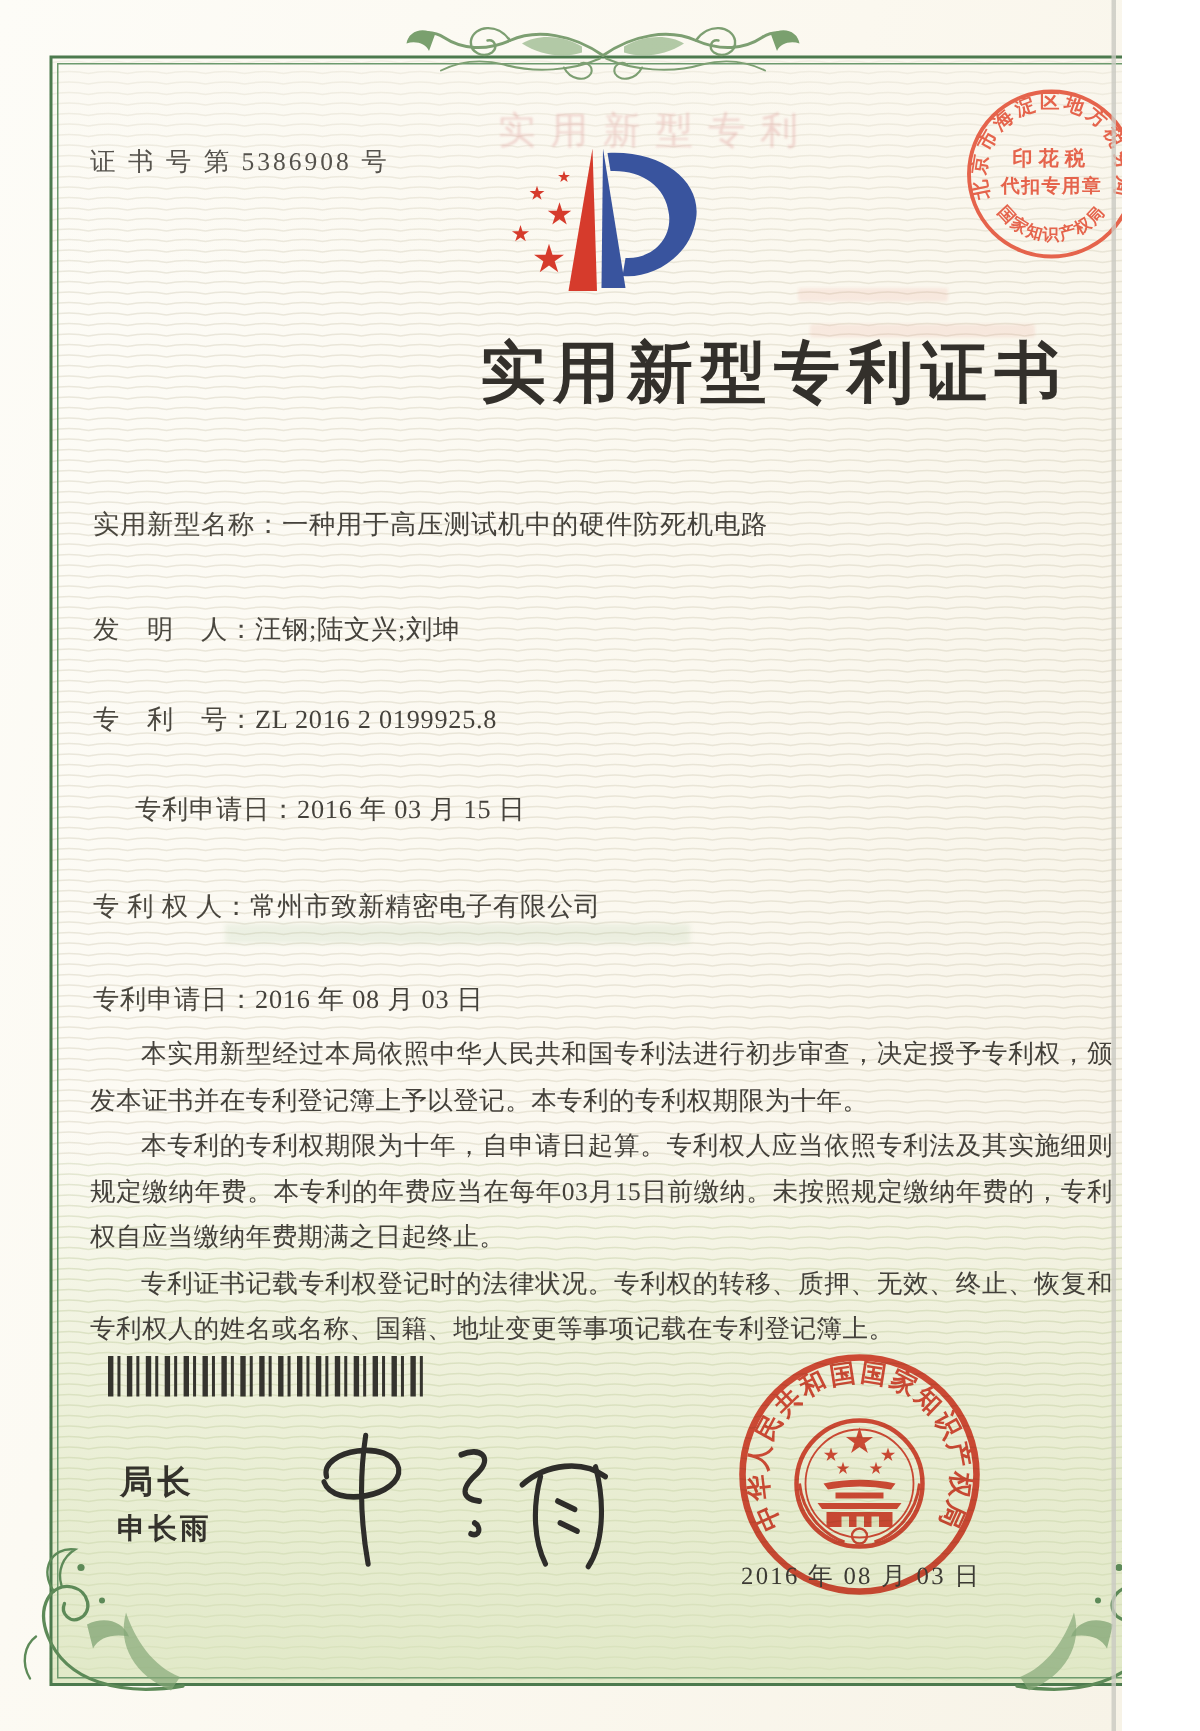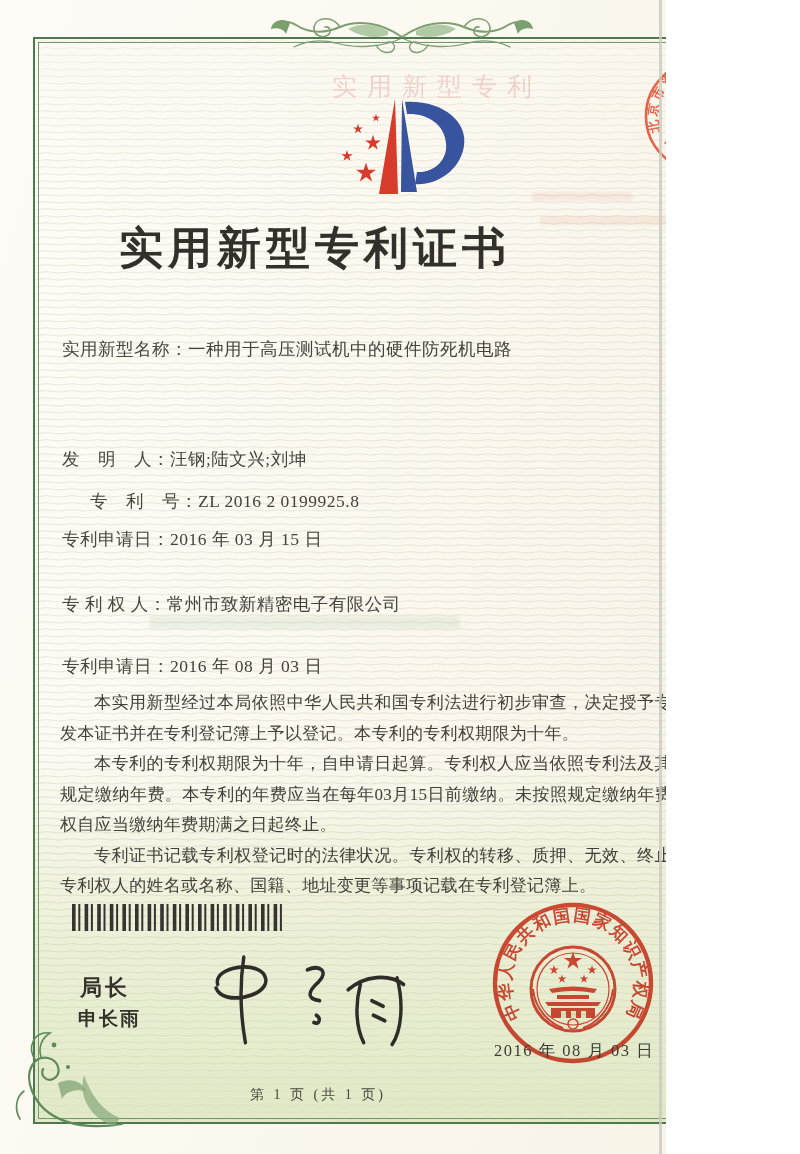--- a/index.html
+++ b/index.html
@@ -1,17 +1,17 @@
 <!DOCTYPE html>
 <html><head>
 <meta charset="utf-8">
 <style>
   html,body{margin:0;padding:0;background:#ffffff;}
   .page{
-    position:relative;width:666px;height:1154px;overflow:hidden;
+    position:relative;width:748px;height:1154px;overflow:hidden;
     background:linear-gradient(105deg,#fdfcf7 0%,#fbf8ef 55%,#f7f3e7 100%);
     font-family:"Liberation Serif","DejaVu Serif",serif;
     color:#403d37;
   }
   .frame-bg{position:absolute;left:33px;top:37px;width:744px;height:1087px;overflow:hidden;z-index:0;}
   .frame-bg svg{position:absolute;left:0;top:0;}
   .tint{position:absolute;inset:0;z-index:1;
     background:linear-gradient(180deg,rgba(250,247,238,0.45) 0%,rgba(250,247,238,0) 14%,
       rgba(228,235,205,0) 66%,rgba(225,233,198,0.55) 82%,rgba(222,231,195,0.9) 100%);}
   .frame-outer{position:absolute;left:33px;top:37px;width:744px;height:1087px;
@@ -20,21 +20,21 @@
     border:1px solid #6d9a6e;box-sizing:border-box;z-index:3;}
   .edge-shadow{position:absolute;right:4px;top:0;width:3px;height:1154px;background:#c9c9c2;opacity:.8;z-index:8;}
 
   .ghost-title{position:absolute;left:332px;top:70px;z-index:2;
     font-size:25px;letter-spacing:10px;color:#d98f8c;opacity:.34;filter:blur(.6px);white-space:pre;}
   .ghost-bar{position:absolute;background:#e06a5a;opacity:.10;filter:blur(1.2px);border-radius:2px;z-index:2;}
   .ghost-green{position:absolute;left:150px;top:616px;width:310px;height:13px;background:#7fae76;
     opacity:.12;filter:blur(1.6px);z-index:2;}
 
   .cert-no{position:absolute;left:60px;top:96px;font-size:17px;letter-spacing:2px;color:#55524c;z-index:5;white-space:pre;}
-  .title{position:absolute;left:0;right:36px;top:219px;text-align:center;z-index:5;
+  .title{position:absolute;left:0;right:36px;top:219px;text-align:right;z-index:5;
     font-size:44px;font-weight:600;letter-spacing:5px;color:#33302b;white-space:pre;}
 
   .field-row{position:absolute;left:62px;z-index:5;font-size:17.5px;color:#474440;white-space:pre;letter-spacing:.5px;text-align:right;}
   .field-row .flabel{color:#4a473f;}
   .field-row .fvalue{color:#45423c;}
 
   .paragraphs{position:absolute;left:60px;top:688px;width:682px;z-index:5;
     font-size:17px;line-height:30.5px;text-align:justify;color:#43403a;letter-spacing:.3px;}
   .paragraphs p{margin:0;text-indent:2em;}
 
@@ -265,20 +265,21 @@
       <path d="M112,103 C70,110 34,100 22,70 C14,50 24,34 38,37 C50,40 52,54 43,58 C37,61 30,55 33,48" stroke-width="2.2"></path>
       <path d="M104,106 C80,96 68,76 74,54 C80,72 92,90 110,97 Z" fill="#86a878" stroke="none" opacity=".7"></path>
       <path d="M26,40 C16,26 24,10 40,12 C32,17 28,26 31,36" stroke-width="1.6"></path>
       <path d="M48,62 C60,56 72,60 76,70 C66,68 56,70 52,78 Z" fill="#86a878" stroke="none" opacity=".8"></path>
       <path d="M10,98 C4,88 6,76 14,70" stroke-width="1.6"></path>
       <circle cx="44" cy="24" r="2.4" fill="#5d8a58" stroke="none"></circle>
       <circle cx="58" cy="46" r="2" fill="#5d8a58" stroke="none"></circle>
     </g>
   </svg>
 
+  <div class="cert-no">证 书 号 第 5386908 号</div>
 
   <svg class="stamp" style="left:641px;top:56px;" width="120" height="120" viewBox="0 0 120 120" opacity="0.92">
     <circle cx="60" cy="60" r="55" fill="none" stroke="#e4583f" stroke-width="2.6"></circle>
     <defs>
       <path id="taxTop" d="M21.2,80.7 A44,44 0 1 1 98.8,80.7" fill="none"></path>
       <path id="taxBottom" d="M26.3,88.3 A44,44 0 0 0 93.7,88.3" fill="none"></path>
     </defs>
     <text font-size="13" fill="#e4583f" letter-spacing="2.5" font-weight="600">
       <textPath href="#taxTop" startOffset="50%" text-anchor="middle">北京市海淀区地方税务局</textPath>
     </text>
@@ -302,23 +303,23 @@
     </g>
     <path d="M97,3 L100,98 L81,98 Z" fill="#d63b2c"></path>
     <path d="M104,3 L119,96 L103,96 Z" fill="#39549e"></path>
     <path d="M107,6 C145,4 170,26 166,50 C162,76 136,90 117,88 L119,76 C136,77 150,64 148,47 C146,27 128,17 109,18 Z" fill="#39549e"></path>
   </svg>
 
   <div class="title">实用新型专利证书</div>
 
   <div id="fields">
       <div class="field-row" style="top: 337px;"><span class="flabel">实用新型名称：</span><span class="fvalue">一种用于高压测试机中的硬件防死机电路</span></div>
-      <div class="field-row" style="top: 407px; margin-top: 40px;"><span class="flabel">发　明　人：</span><span class="fvalue">汪钢;陆文兴;刘坤</span></div>
-      <div class="field-row" style="top: 489px; margin-left: 28px;"><span class="flabel">专　利　号：</span><span class="fvalue">ZL 2016 2 0199925.8</span></div>
-      <div class="field-row" style="top: 527px;"><span class="flabel">专利申请日：</span><span class="fvalue">2016 年 03 月 15 日</span></div>
+      <div class="field-row" style="top: 407px;"><span class="flabel">发　明　人：</span><span class="fvalue">汪钢;陆文兴;刘坤</span></div>
+      <div class="field-row" style="top: 467px;"><span class="flabel">专　利　号：</span><span class="fvalue">ZL 2016 2 0199925.8</span></div>
+      <div class="field-row" style="top: 527px; margin-left: 28px;"><span class="flabel">专利申请日：</span><span class="fvalue">2016 年 03 月 15 日</span></div>
       <div class="field-row" style="top: 592px;"><span class="flabel">专 利 权 人：</span><span class="fvalue">常州市致新精密电子有限公司</span></div>
       <div class="field-row" style="top: 654px;"><span class="flabel">专利申请日：</span><span class="fvalue">2016 年 08 月 03 日</span></div>
     </div>
 
   <div class="paragraphs">
     <p>本实用新型经过本局依照中华人民共和国专利法进行初步审查，决定授予专利权，颁发本证书并在专利登记簿上予以登记。本专利的专利权期限为十年。</p>
     <p>本专利的专利权期限为十年，自申请日起算。专利权人应当依照专利法及其实施细则规定缴纳年费。本专利的年费应当在每年03月15日前缴纳。未按照规定缴纳年费的，专利权自应当缴纳年费期满之日起终止。</p>
     <p>专利证书记载专利权登记时的法律状况。专利权的转移、质押、无效、终止、恢复和专利权人的姓名或名称、国籍、地址变更等事项记载在专利登记簿上。</p>
   </div>
 
@@ -401,16 +402,15 @@
       <rect x="84" y="114" width="5" height="7" fill="#f2f1e3" stroke="none"></rect>
       <rect x="94" y="114" width="5" height="7" fill="#f2f1e3" stroke="none"></rect>
       <circle cx="86" cy="127" r="5" fill="none" stroke-width="1.6"></circle>
       <path d="M46,92 C48,112 62,126 76,131" fill="none" stroke-width="2"></path>
       <path d="M126,92 C124,112 110,126 96,131" fill="none" stroke-width="2"></path>
     </g>
   </svg>
 
   <div class="issue-date">2016 年 08 月 03 日</div>
 
-  <div class="page-footer">第 1 页 (共 1 页)</div>
 
   <div class="edge-shadow"></div>
 </div>
 
 </body></html>

